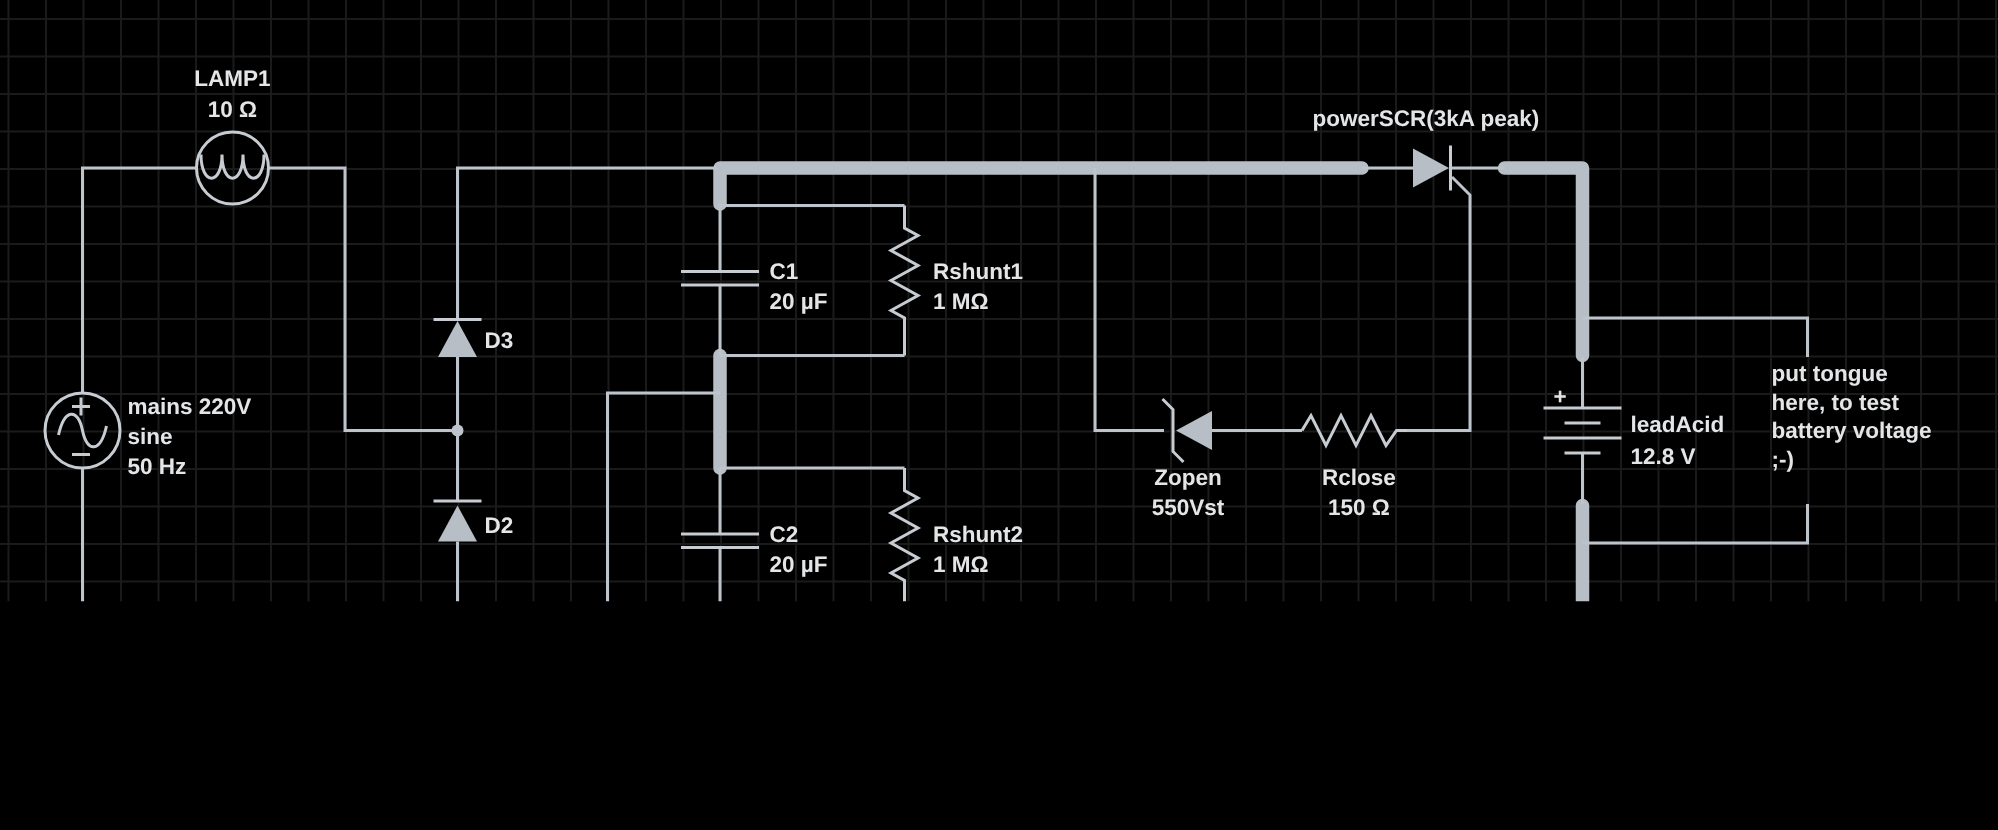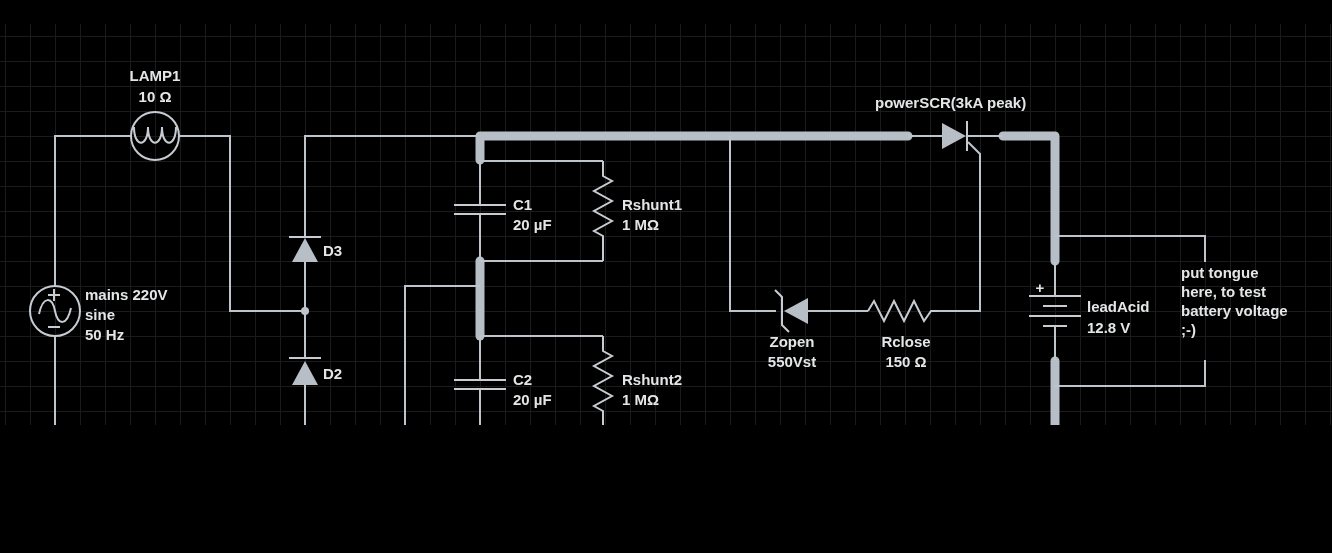--- a/index.html
+++ b/index.html
@@ -6,21 +6,20 @@
   #canvas{
     position:relative;
     width:1332px;height:401px;
     background-color:#000000;
     background-image:
       linear-gradient(to right, #1b1b1b 1px, transparent 1px),
       linear-gradient(to bottom, #1b1b1b 1px, transparent 1px);
     background-size:25px 25px;
     background-position:5px 12px;
     overflow:hidden;
-    margin-top:24px;
   }
   svg{position:absolute;top:0;left:0;}
   .wire{stroke:#bdc4cb;stroke-width:2;fill:none;stroke-linecap:butt;}
   .wire-thick{stroke:#b7bec6;stroke-width:9;fill:none;stroke-linecap:round;stroke-linejoin:round;}
   .sym{stroke:#c6ccd2;stroke-width:2;fill:none;stroke-linecap:butt;}
   .symfill{fill:#b7bec6;stroke:none;}
   .dot{fill:#bdc4cb;stroke:none;}
   text{
     font-family:"Liberation Sans", sans-serif;
     font-size:15px;font-weight:700;

